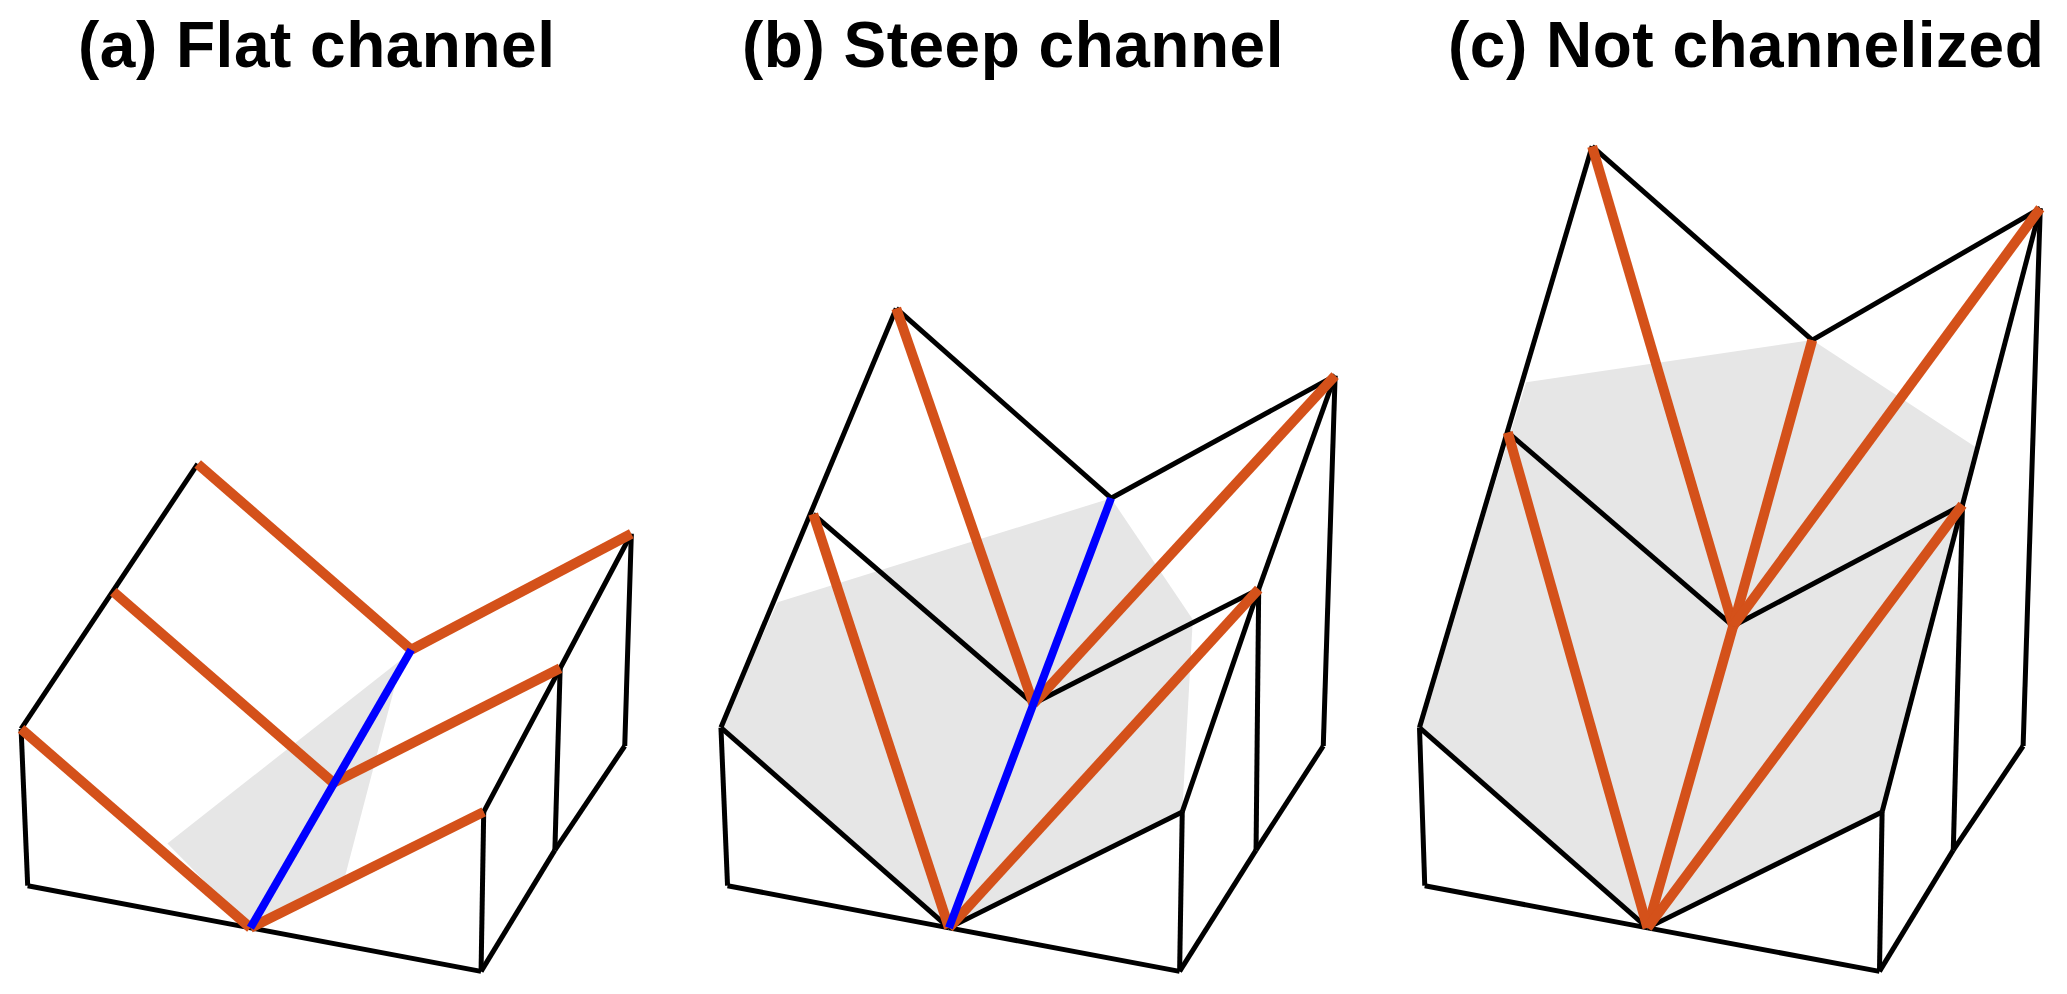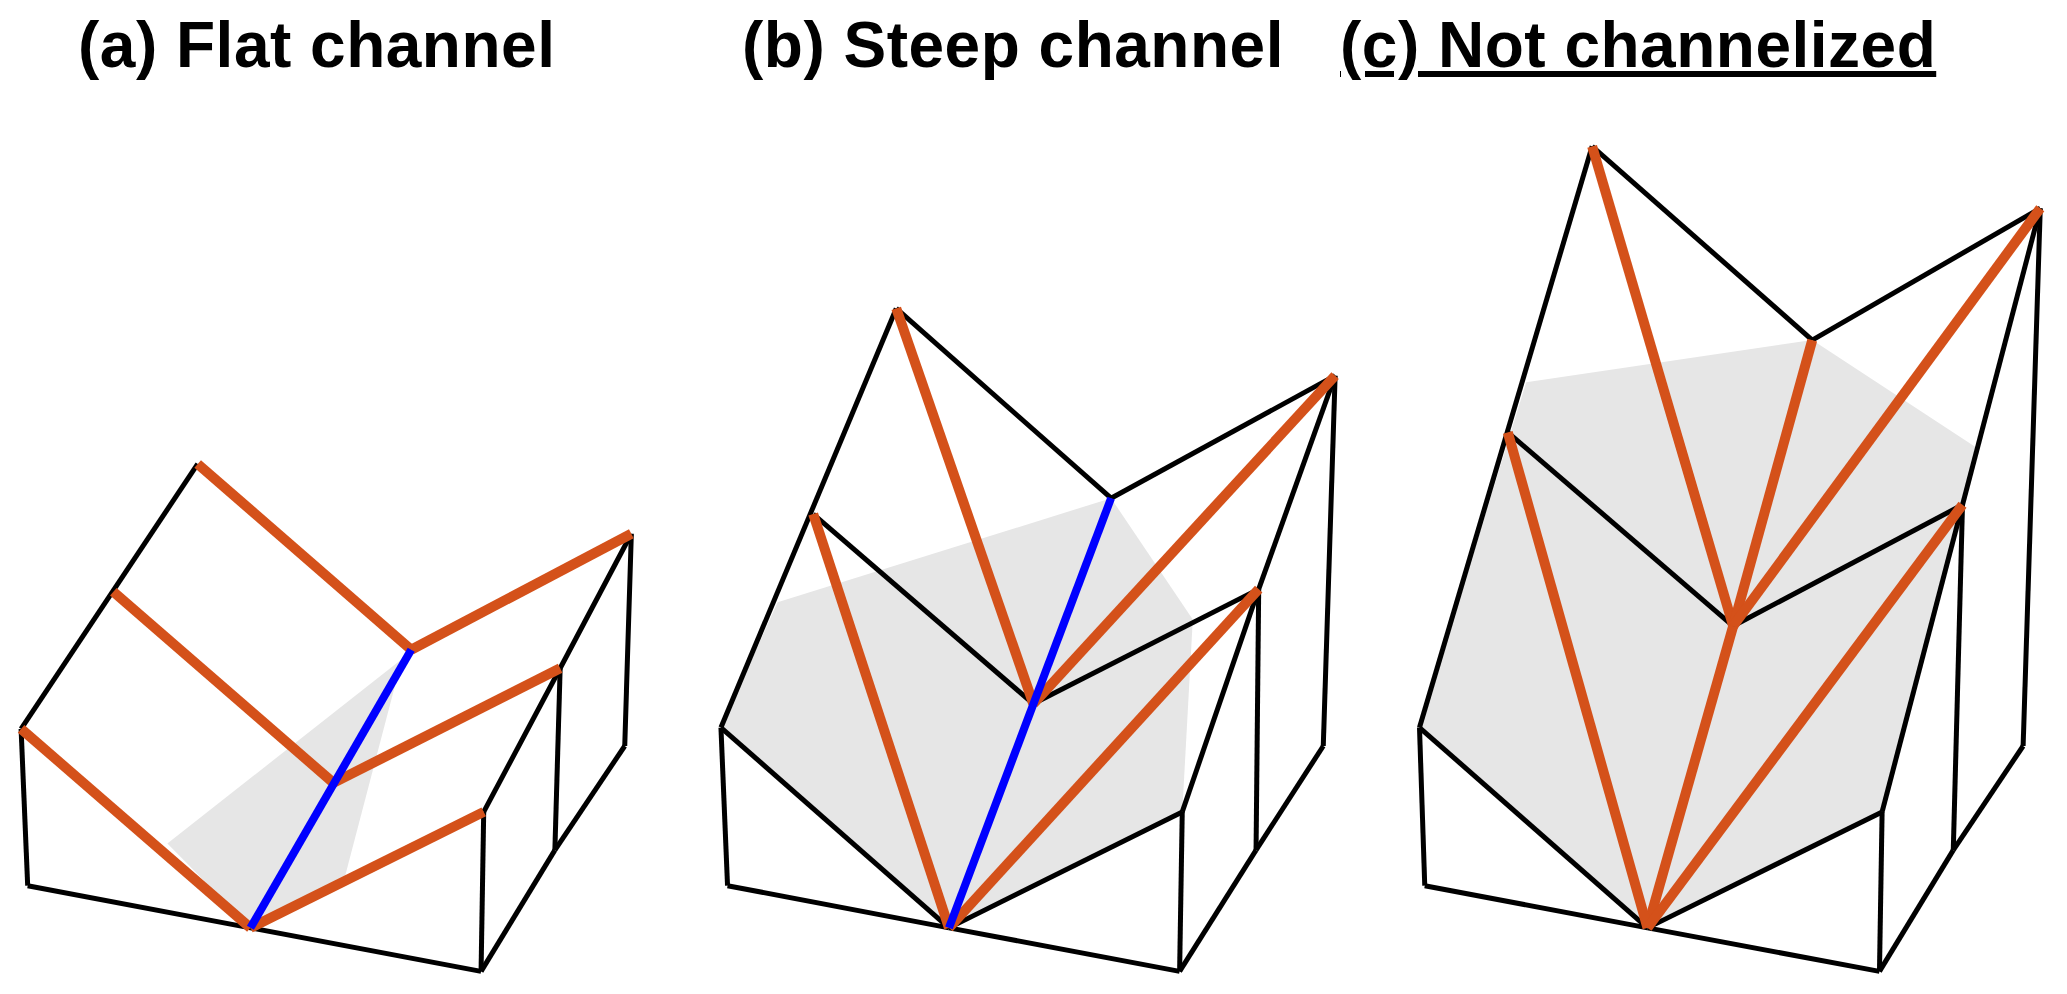--- a/index.html
+++ b/index.html
@@ -1,20 +1,20 @@
 <!DOCTYPE html>
 <html><head>
 <meta charset="utf-8">
 <style>
   html, body { margin:0; padding:0; background:#ffffff; }
   body { width:2067px; height:994px; position:relative; overflow:hidden; font-family:"Liberation Sans", sans-serif; }
   .title { position:absolute; top:8px; font-weight:bold; font-size:64px; color:#000; white-space:nowrap; letter-spacing:0.5px; }
   #t-a { left:78px; }
   #t-b { left:742px;text-align:center; }
-  #t-c { left:1340px;text-decoration:underline; }
+  #t-c { left:1448px; }
   svg { position:absolute; left:0; top:0; }
 </style>
 </head>
 <body>
 
 <div class="title" id="t-a">(a) Flat channel</div>
 <div class="title" id="t-b">(b) Steep channel</div>
 <div class="title" id="t-c">(c) Not channelized</div>
 
 <svg id="fig" width="2067" height="994" viewBox="0 0 2067 994">

